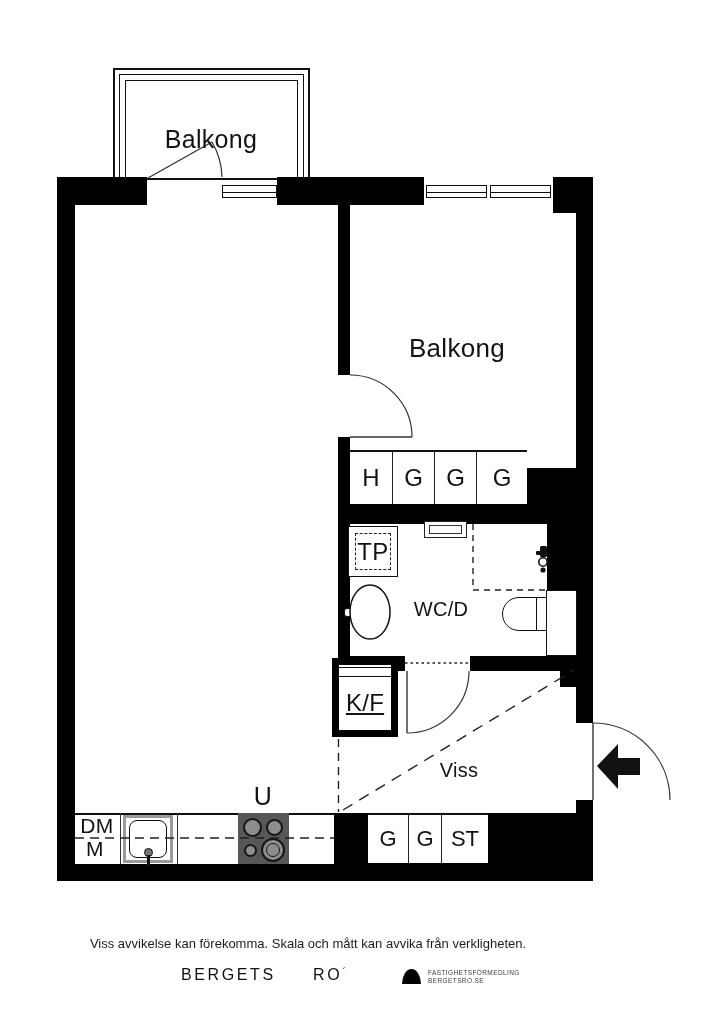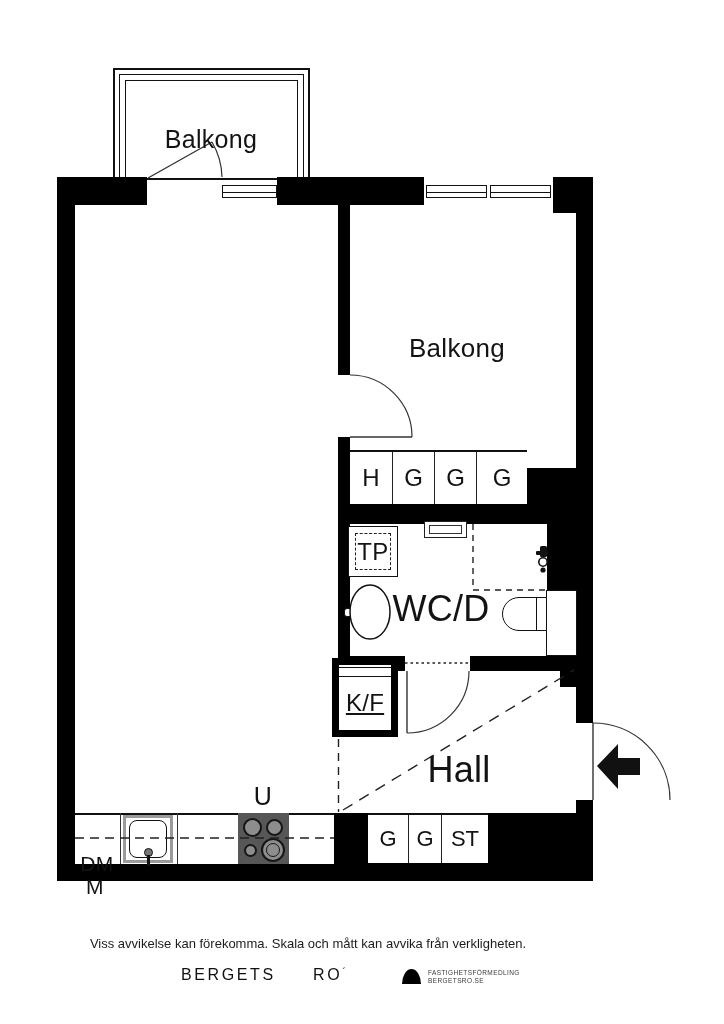--- a/index.html
+++ b/index.html
@@ -6,22 +6,22 @@
   #stage{position:relative;width:724px;height:1024px;background:#fff;overflow:hidden;
          font-family:"Liberation Sans", sans-serif;color:#111;}
   .abs{position:absolute;}
   .wall{position:absolute;background:#000;z-index:2;}
   .balc{position:absolute;z-index:1;background:transparent;}
   .pane{position:absolute;background:#fff;border:1.3px solid #111;z-index:3;box-sizing:border-box;}
   .pane .mid{position:absolute;left:0;right:0;top:50%;height:0;border-top:1.2px solid #111;}
   .box{position:absolute;background:#fff;box-sizing:border-box;z-index:3;}
   .label{position:absolute;transform:translate(-50%,-50%);white-space:nowrap;z-index:6;
          font-size:25px;color:#131313;letter-spacing:0.3px;}
-  .label.big{font-size:36px;}
-  .label.small{font-size:21px;margin-top:38px;}
+  .label.big{font-size:20px;}
+  .label.small{font-size:21px;}
   .row{position:absolute;display:flex;background:#fff;box-sizing:border-box;z-index:3;
        border-top:2px solid #111;}
   .cell{display:flex;align-items:center;justify-content:center;font-size:24px;color:#131313;
         box-sizing:border-box;}
   .cell + .cell{border-left:1.5px solid #222;}
   svg.overlay{position:absolute;left:0;top:0;z-index:4;pointer-events:none;}
   .stove{position:absolute;background:#575757;z-index:3;}
   .burner{position:absolute;border-radius:50%;background:#8d8d8d;border:2px solid #161616;box-sizing:border-box;}
   .burner .ring{position:absolute;inset:3px;border-radius:50%;border:1.6px solid #161616;}
   .footer-note{position:absolute;width:616px;text-align:center;font-size:13px;color:#1c1c1c;z-index:6;}
@@ -162,21 +162,21 @@
       <circle cx="543" cy="562" r="4.2" fill="#fff" stroke="#111" stroke-width="1.6"></circle>
       <circle cx="543" cy="570" r="2.6" fill="#111"></circle>
     </g>
 
     <ellipse cx="370" cy="612" rx="20" ry="27" fill="#ffffff" stroke="#111" stroke-width="1.5"></ellipse>
   </svg>
 
   <div class="label" style="left:211px;top:139px;font-size:25px;">Balkong</div>
   <div class="label" style="left:457px;top:348px;font-size:26px;">Balkong</div>
   <div class="label big" style="left:441px;top:609px;">WC/D</div>
-  <div class="label big" style="left:459px;top:770px;">Hall</div>
+  <div class="label big" style="left:459px;top:770px;">Viss</div>
   <div class="label" style="left:263px;top:796px;font-size:25px;">U</div>
   <div class="label small" style="left:97px;top:826px;">DM</div>
   <div class="label small" style="left:95px;top:849px;">M</div>
 
   <div class="footer-note" style="top:936px;left:0;">Viss avvikelse kan förekomma. Skala och mått kan avvika från verkligheten.</div>
   <div class="brand" style="left:181px;top:966px;">BERGETS</div>
   <div class="brand" style="left:313px;top:966px;">
     <span>RO</span><span style="font-size:11px;vertical-align:top;letter-spacing:0;">´</span>
   </div>
   <div class="dome" style="left:402px;top:969px;"></div>

